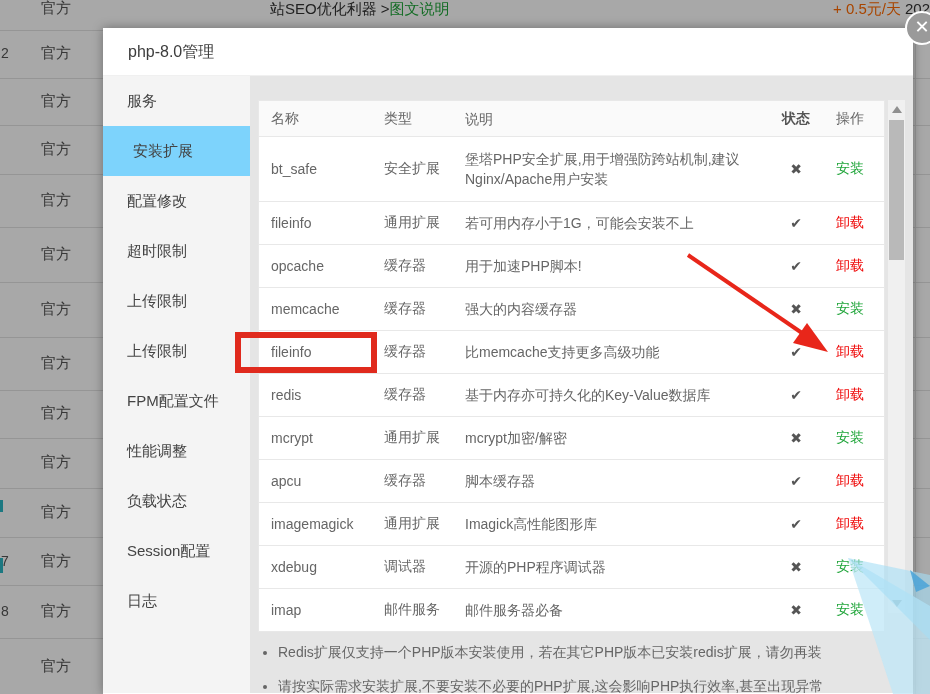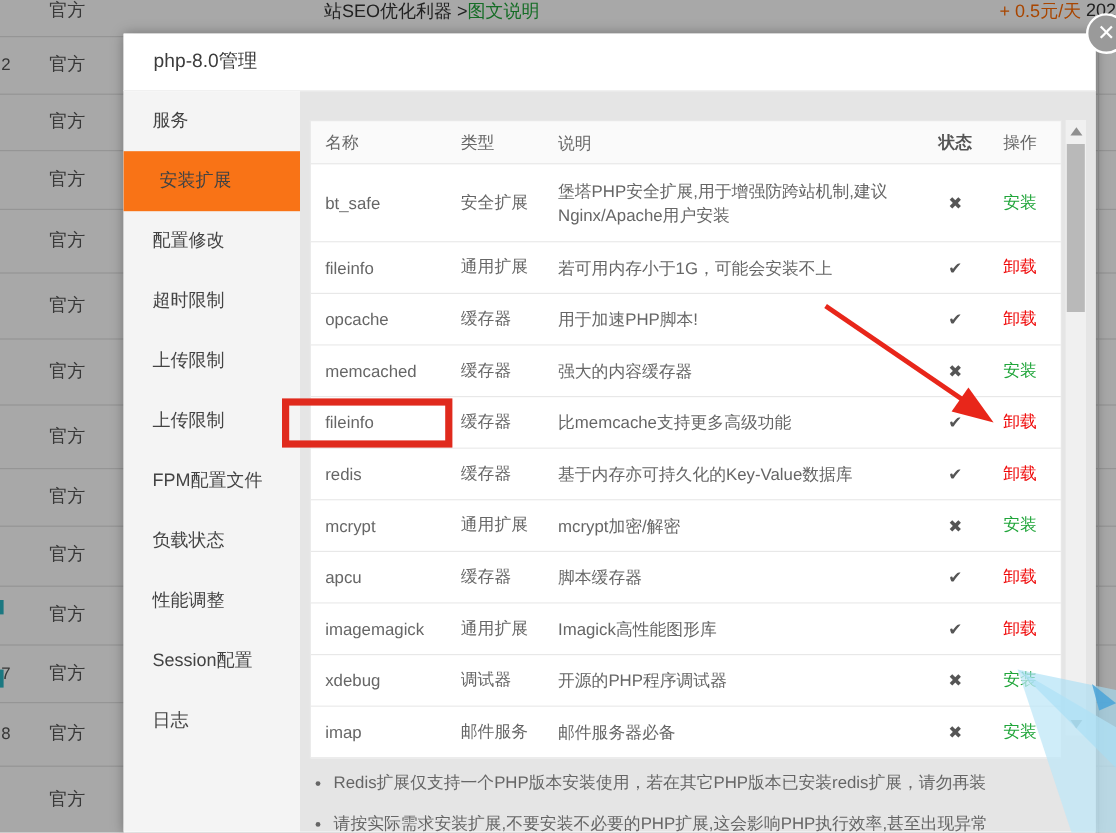--- a/index.html
+++ b/index.html
@@ -18,21 +18,21 @@
   .bg-num { position:absolute; left:1px; font-size:14px; color:#555; }
   .teal-mark { position:absolute; left:0; width:3px; background:#2bb7c4; }
   .dim { position:absolute; inset:0; background:rgba(0,0,0,0.34); z-index:5; }
 
   
   .modal { position:absolute; left:103px; top:28px; width:810px; height:666px; background:#fff; z-index:10; box-shadow:0 0 10px rgba(0,0,0,.35); }
   .modal-header { height:48px; line-height:48px; padding-left:25px; font-size:16px; color:#3c3c3c; background:#fff; border-bottom:1px solid #f0f0f0; }
   .modal-body { display:flex; height:617px; }
   .sidebar { width:147px; background:#f4f4f4; flex:none; }
   .sidebar-item { height:50px; line-height:50px; padding-left:24px; font-size:15px; color:#434343; cursor:pointer; }
-  .sidebar-item.active { background:#f97316;padding-left:30px; }
+  .sidebar-item.active { background:#7dd3fc;padding-left:30px; }
   .content { flex:1; position:relative; background:#e5e5e5; }
 
   
   .ext-table { position:absolute; left:8px; top:24px; width:627px; border:1px solid #e8e8e8; border-bottom:none; }
   .t-row { display:flex; align-items:center; border-bottom:1px solid #e8e8e8; height:43px; background:#fff; }
   .t-row.header { height:36px; background:#fafafa; color:#555; }
   .t-row.tall { height:65px; }
   .cell { font-size:14px; color:#666; overflow:hidden; }
   .col-name { width:125px; padding-left:12px; flex:none; }
   .col-type { width:81px; flex:none; }
@@ -111,22 +111,22 @@
     <div class="modal-header">php-8.0管理</div>
     <div class="modal-body">
       <div class="sidebar" id="sidebar">
           <div class="sidebar-item">服务</div>
           <div class="sidebar-item active">安装扩展</div>
           <div class="sidebar-item">配置修改</div>
           <div class="sidebar-item">超时限制</div>
           <div class="sidebar-item">上传限制</div>
           <div class="sidebar-item">上传限制</div>
           <div class="sidebar-item">FPM配置文件</div>
+          <div class="sidebar-item">性能调整</div>
           <div class="sidebar-item">负载状态</div>
-          <div class="sidebar-item">性能调整</div>
           <div class="sidebar-item">Session配置</div>
           <div class="sidebar-item">日志</div>
         </div>
       <div class="content">
         <div class="ext-table" id="ext-table">
             <div class="t-row header">
               <div class="cell col-name">名称</div>
               <div class="cell col-type">类型</div>
               <div class="cell col-desc">说明</div>
               <div class="cell col-status">状态</div>
@@ -147,21 +147,21 @@
               <div class="cell col-action"><span class="act-red">卸载</span></div>
             </div>
             <div class="t-row">
               <div class="cell col-name">opcache</div>
               <div class="cell col-type">缓存器</div>
               <div class="cell col-desc">用于加速PHP脚本!</div>
               <div class="cell col-status">✔</div>
               <div class="cell col-action"><span class="act-red">卸载</span></div>
             </div>
             <div class="t-row">
-              <div class="cell col-name">memcached</div>
+              <div class="cell col-name">memcache</div>
               <div class="cell col-type">缓存器</div>
               <div class="cell col-desc">强大的内容缓存器</div>
               <div class="cell col-status">✖</div>
               <div class="cell col-action"><span class="act-green">安装</span></div>
             </div>
             <div class="t-row">
               <div class="cell col-name">fileinfo</div>
               <div class="cell col-type">缓存器</div>
               <div class="cell col-desc">比memcache支持更多高级功能</div>
               <div class="cell col-status">✔</div>

